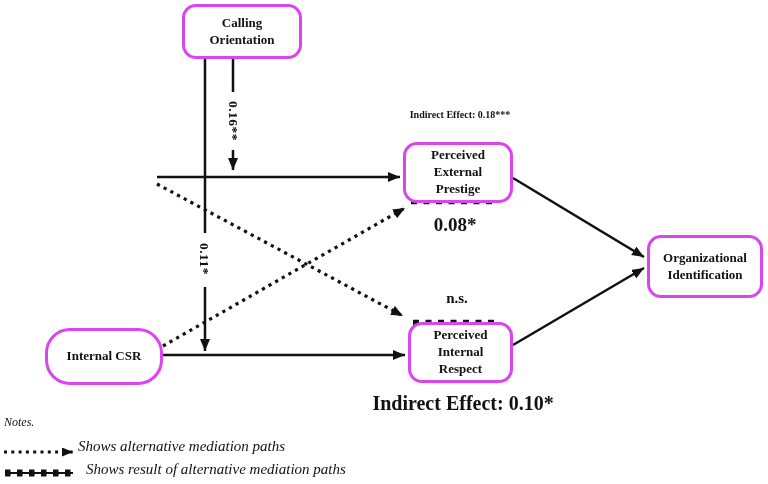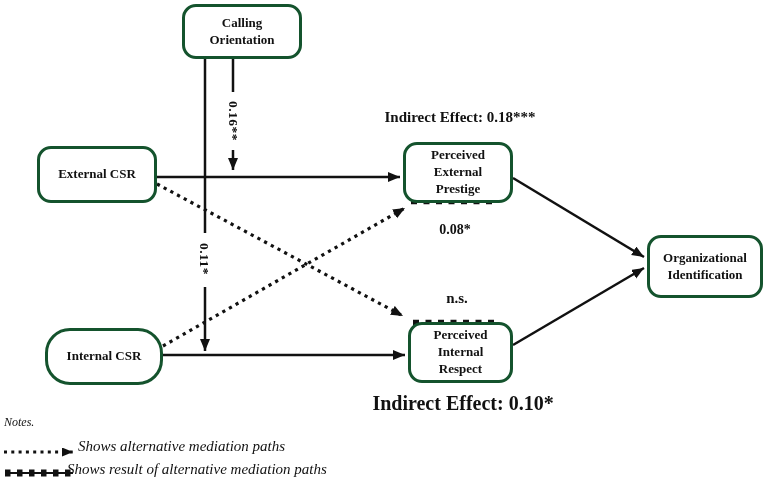--- a/index.html
+++ b/index.html
@@ -8,21 +8,21 @@
     width: 768px; height: 484px;
     background: #ffffff;
     font-family: "Liberation Serif", "DejaVu Serif", serif;
     color: #111111;
     overflow: hidden;
   }
   .wires { position: absolute; left: 0; top: 0; width: 768px; height: 484px; }
   .node {
     position: absolute;
     background: #ffffff;
-    border: 3px solid #14532d;
+    border: 3px solid #d946ef;
     border-radius: 14px;
     display: flex; align-items: center; justify-content: center;
     text-align: center;
     font-weight: bold;
     font-size: 13px;
     line-height: 1.3;
     white-space: pre-line;
     box-sizing: border-box;
     z-index: 2;
   }
@@ -43,36 +43,36 @@
   }
   .vlabel-016 { left: 233px; top: 121px; }
   .vlabel-011 { left: 204px; top: 259px; }
   .fx {
     position: absolute;
     font-weight: bold;
     text-align: center;
     z-index: 3;
     white-space: nowrap;
   }
-  .fx-ind-top { left: 360px; top: 109px; width: 200px; font-size: 15px; }
-  .fx-008     { left: 405px; top: 214px; width: 100px; font-size: 14px; margin-top: 8px; }
+  .fx-ind-top { left: 360px; top: 109px; width: 200px; font-size: 10px; }
+  .fx-008     { left: 405px; top: 214px; width: 100px; font-size: 19px; }
   .fx-ns      { left: 407px; top: 290px; width: 100px; font-size: 15px; }
   .fx-ind-bot { left: 363px; top: 392px; width: 200px; font-size: 20px; }
   .notes-title {
     position: absolute; left: 4px; top: 415px;
     font-style: italic; font-size: 12px;
   }
   .legend-label {
     position: absolute;
     font-style: italic;
     font-size: 15px;
     white-space: nowrap;
   }
   .legend-label-1 { left: 78px; top: 438px; }
-  .legend-label-2 { left: 67px; top: 461px; }
+  .legend-label-2 { left: 86px; top: 461px; }
   .legend-swatch { position: absolute; }
   .legend-swatch-1 { left: 3px; top: 444px; }
   .legend-swatch-2 { left: 3px; top: 466px; }
 </style>
 </head>
 <body>
 
 <div class="canvas">
 
   <svg class="wires" width="768" height="484" viewBox="0 0 768 484">
@@ -95,21 +95,20 @@
 
     <line x1="157" y1="184" x2="403" y2="316" stroke="#111111" stroke-width="3.2" stroke-dasharray="3.2 4.4" marker-end="url(#ah)"></line>
     <line x1="163" y1="346" x2="405" y2="208" stroke="#111111" stroke-width="3.2" stroke-dasharray="3.2 4.4" marker-end="url(#ah)"></line>
 
     <line x1="411" y1="201" x2="498" y2="201" stroke="#111111" stroke-width="6.5" stroke-dasharray="6 6.5"></line>
     <line x1="413" y1="323" x2="500" y2="323" stroke="#111111" stroke-width="6.5" stroke-dasharray="6 6.5"></line>
   </svg>
 
   <div class="node node-co">Calling
 Orientation</div>
-  <div class="node node-ec">External CSR</div>
   <div class="node node-ic">Internal CSR</div>
   <div class="node node-pep">Perceived
 External
 Prestige</div>
   <div class="node node-pir">Perceived
 Internal
 Respect</div>
   <div class="node node-oi">Organizational
 Identification</div>
 

